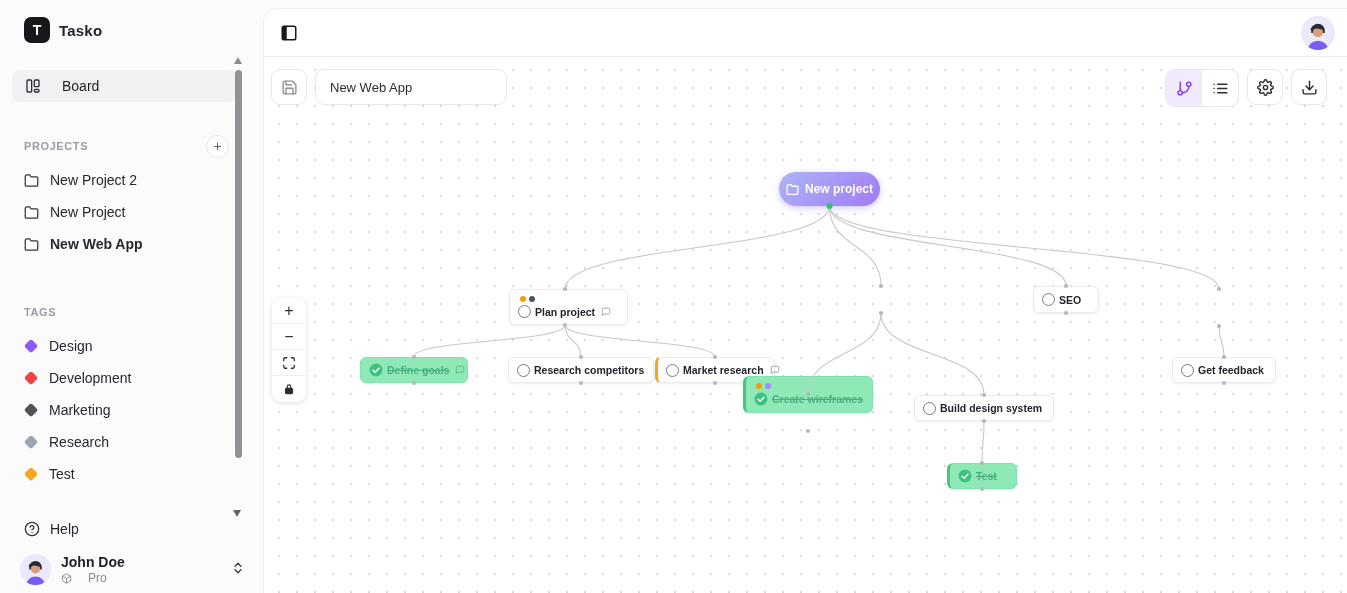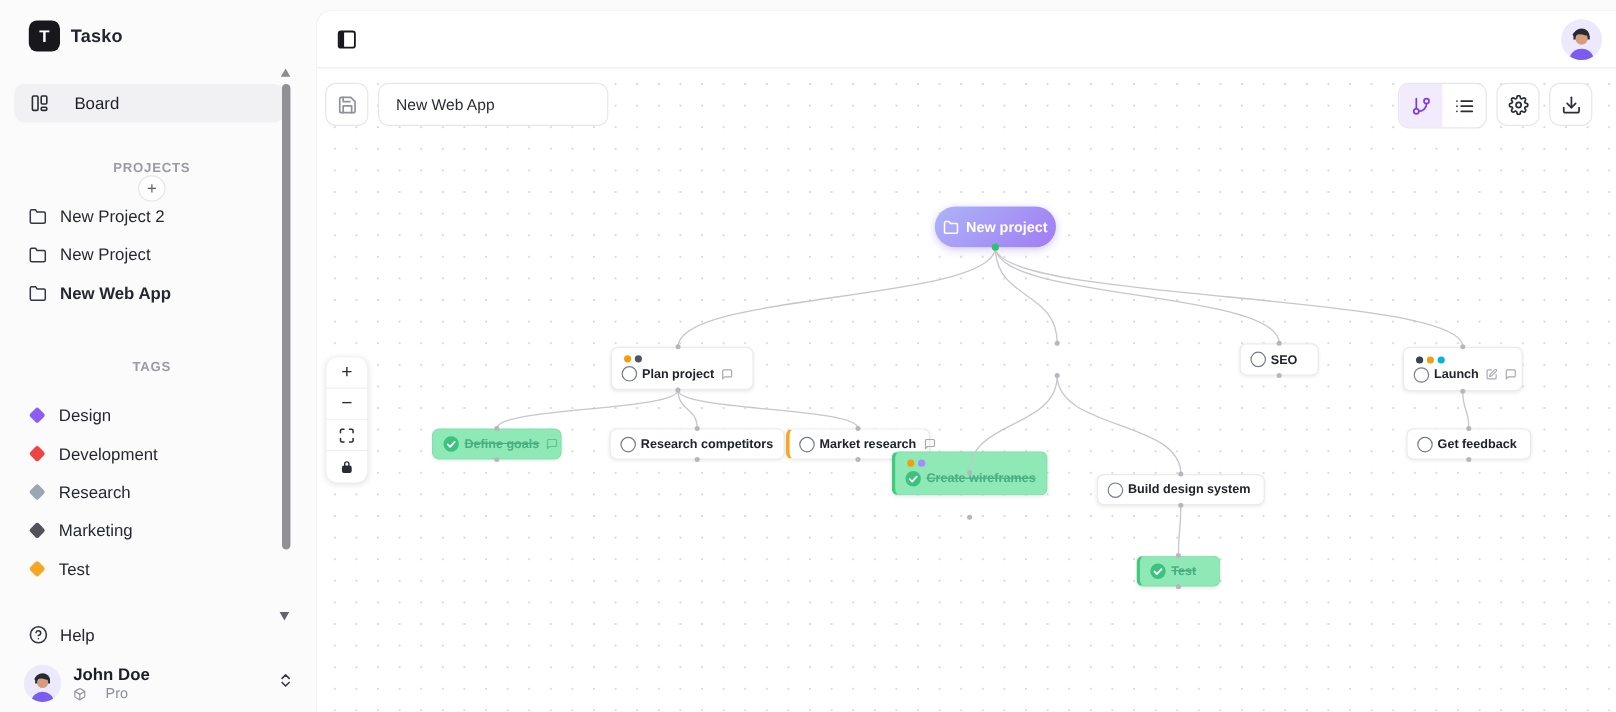--- a/index.html
+++ b/index.html
@@ -10,21 +10,21 @@
   }
   
   .sidebar { width:263px; flex-shrink:0; position:relative; background:#fbfbfc; }
   .logo-row { display:flex; align-items:center; gap:9px; padding:17px 0 0 24px; }
   .logo-box { width:26px; height:26px; background:#17171c; border-radius:7px; color:#fff;
     font-weight:bold; font-size:14px; display:flex; align-items:center; justify-content:center; }
   .app-name { font-size:15px; font-weight:800; color:#23252d; letter-spacing:.2px; }
   .board-item { margin:27px 26px 0 12px; background:#f1f1f3; border-radius:8px;
     display:flex; align-items:center; gap:21px; padding:8px 13px; font-size:14px; color:#1d1f26; cursor:pointer; }
   .board-item svg { width:16px; height:16px; color:#2a2d35; }
-  .section-head { display:flex; align-items:center; justify-content:space-between; margin:32px 34px 6px 24px; height:24px;flex-direction:column; }
+  .section-head { display:flex; align-items:center; justify-content:space-between; margin:32px 34px 6px 24px; height:24px; }
   .section-title { font-size:11px; font-weight:bold; color:#9b9ba4; letter-spacing:.6px; }
   .plus-btn { width:23px; height:23px; border:1px solid #e6e6ea; background:#fff; border-radius:50%;
     color:#5d5f68; font-size:14px; line-height:20px; text-align:center; cursor:pointer; }
   .proj-item { display:flex; align-items:center; gap:11px; padding:8px 24px; font-size:14px; color:#26282f; cursor:pointer; }
   .proj-item svg { width:15px; height:15px; color:#33363e; flex-shrink:0; }
   .proj-item.active { font-weight:bold; }
   .tag-item { display:flex; align-items:center; gap:13px; padding:6px 24px 6px 26px; font-size:14px; color:#26282f; height:32px; cursor:pointer; }
   .diamond { width:10px; height:10px; border-radius:2px; transform:rotate(45deg); flex-shrink:0; }
   .help-row { position:absolute; left:24px; bottom:56px; display:flex; align-items:center; gap:10px; font-size:14px; color:#26282f; cursor:pointer; }
   .help-row svg { width:16px; height:16px; color:#33363e; }
@@ -142,26 +142,26 @@
   </div>
   <div class="tag-item">
     <span class="diamond" style="background: rgb(139, 92, 246);"></span>
     <span>Design</span>
   </div>
   <div class="tag-item">
     <span class="diamond" style="background: rgb(239, 68, 68);"></span>
     <span>Development</span>
   </div>
   <div class="tag-item">
+    <span class="diamond" style="background: rgb(82, 82, 91);"></span>
+    <span>Marketing</span>
+  </div>
+  <div class="tag-item">
     <span class="diamond" style="background: rgb(154, 167, 178);"></span>
     <span>Research</span>
-  </div>
-  <div class="tag-item">
-    <span class="diamond" style="background: rgb(82, 82, 91);"></span>
-    <span>Marketing</span>
   </div>
   <div class="tag-item">
     <span class="diamond" style="background: rgb(245, 166, 35);"></span>
     <span>Test</span>
   </div>
 
   <div class="help-row">
     <svg viewBox="0 0 24 24" fill="none" stroke="currentColor" stroke-width="2" stroke-linecap="round" stroke-linejoin="round">
         <circle cx="12" cy="12" r="10"></circle>
         <path d="M9.09 9a3 3 0 0 1 5.83 1c0 2-3 3-3 3"></path>
@@ -308,38 +308,20 @@
             <span class="lbl">Plan project</span>
             <svg class="nicon" viewBox="0 0 24 24" fill="none" stroke="currentColor" stroke-width="2.4" stroke-linecap="round" stroke-linejoin="round">
               <path d="M21 15a2 2 0 0 1-2 2H7l-4 4V5a2 2 0 0 1 2-2h14a2 2 0 0 1 2 2z"></path>
             </svg>
           </div>
         </div>
         <div class="node task" style="left: 769px; top: 229px; width: 66px; height: 27px;">
           <div class="row">
             <span class="cbox"></span>
             <span class="lbl">SEO</span>
-          </div>
-        </div>
-        <div class="node task" style="left: 905px; top: 232px; width: 100px; height: 37px;">
-          <div class="dots">
-            <span style="background:#374151"></span>
-            <span style="background:#f59e0b"></span>
-            <span style="background:#06b6d4"></span>
-          </div>
-          <div class="row">
-            <span class="cbox"></span>
-            <span class="lbl">Launch</span>
-            <svg class="nicon" viewBox="0 0 24 24" fill="none" stroke="currentColor" stroke-width="2.4" stroke-linecap="round" stroke-linejoin="round">
-              <path d="M12 3H5a2 2 0 0 0-2 2v14a2 2 0 0 0 2 2h14a2 2 0 0 0 2-2v-7"></path>
-              <path d="M18.4 2.6a2.1 2.1 0 0 1 3 3L12 15l-4 1 1-4z"></path>
-            </svg>
-            <svg class="nicon" viewBox="0 0 24 24" fill="none" stroke="currentColor" stroke-width="2.4" stroke-linecap="round" stroke-linejoin="round">
-              <path d="M21 15a2 2 0 0 1-2 2H7l-4 4V5a2 2 0 0 1 2-2h14a2 2 0 0 1 2 2z"></path>
-            </svg>
           </div>
         </div>
         <div class="node done" style="left: 96px; top: 300px; width: 108px; height: 26px;">
           <div class="row">
             <svg class="ccheck" viewBox="0 0 24 24">
               <circle cx="12" cy="12" r="11" fill="#3bc27f"></circle>
               <polyline points="7 12.5 10.5 16 17 9" fill="none" stroke="#fff" stroke-width="2.6" stroke-linecap="round" stroke-linejoin="round"></polyline>
             </svg>
             <span class="lbl">Define goals</span>
             <svg class="nicon" viewBox="0 0 24 24" fill="none" stroke="currentColor" stroke-width="2.4" stroke-linecap="round" stroke-linejoin="round">

